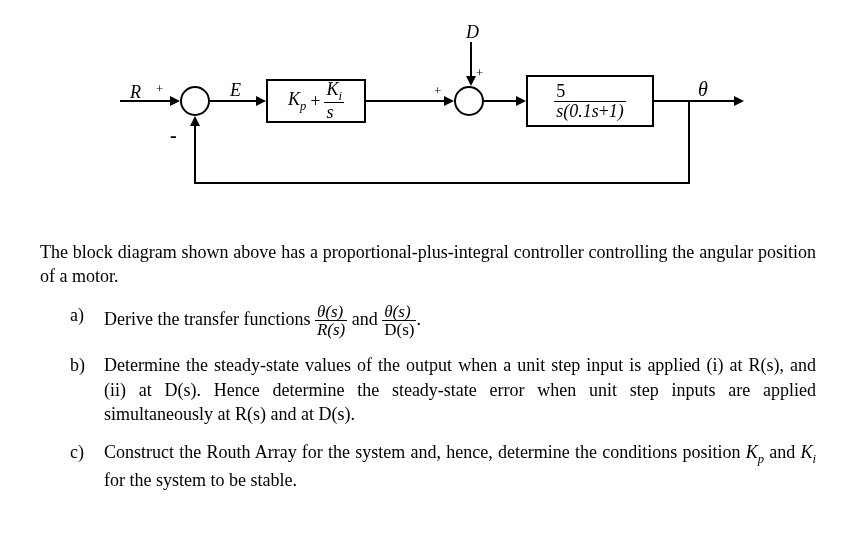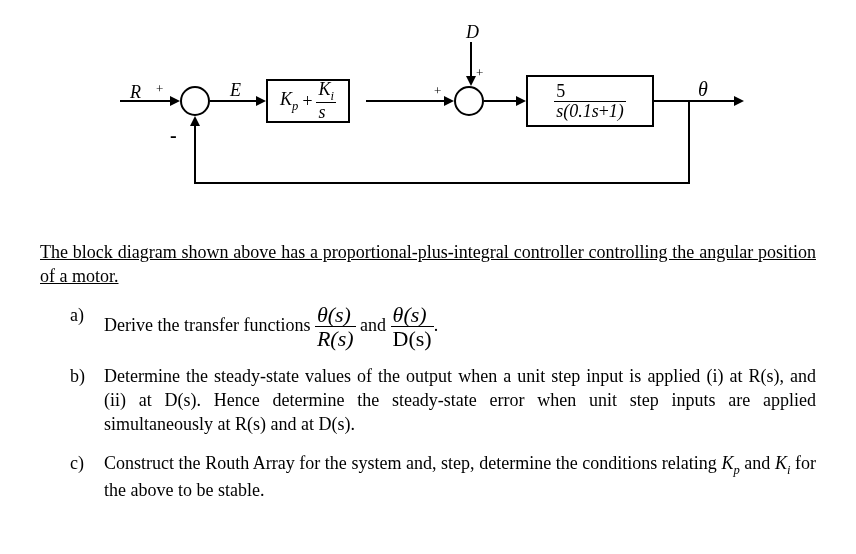--- a/index.html
+++ b/index.html
@@ -59,30 +59,30 @@
       border-top: 10px solid #000;
       border-left: 5px solid transparent;
       border-right: 5px solid transparent;
     }
     .arrowhead-u {
       width: 0; height: 0;
       border-bottom: 10px solid #000;
       border-left: 5px solid transparent;
       border-right: 5px solid transparent;
     }
-    .body-text { text-align: justify; margin-bottom: 14px; text-decoration: underline; }
+    .body-text { text-align: justify; margin-bottom: 14px; }
     .question {
       display: flex;
       gap: 12px;
       margin-bottom: 14px;
       padding-left: 30px;
     }
     .q-label { flex: 0 0 22px; }
     .q-body { flex: 1; text-align: justify; }
-    .inline-frac .frac { font-size: 22px; }
+    .inline-frac .frac { font-size: 17px; }
   </style>
 </head>
 <body>
 
 <div class="diagram">
 
   <div class="abs lbl" style="left:378px; top:0;">D</div>
 
   <div class="abs arrow-vert" style="left:382px; top:22px; height:36px;"></div>
   <div class="abs arrowhead-d" style="left:378px; top:56px;"></div>
@@ -92,21 +92,21 @@
   <div class="abs arrow-line" style="left:32px; top:80px; width:52px;"></div>
   <div class="abs arrowhead-r" style="left:82px; top:76px;"></div>
   <div class="abs small" style="left:68px; top:60px;">+</div>
 
   <div class="abs sumnode" style="left:92px; top:66px;"></div>
 
   <div class="abs arrow-line" style="left:122px; top:80px; width:48px;"></div>
   <div class="abs arrowhead-r" style="left:168px; top:76px;"></div>
   <div class="abs lbl" style="left:142px; top:58px;">E</div>
 
-  <div class="abs box" style="left:178px; top:59px; width:84px; height:44px;">
+  <div class="abs box" style="left:178px; top:59px; width:100px; height:44px;">
     <div style="font-style:italic; display:flex; align-items:center; gap:3px;">
       <span><span>K</span><span class="sub">p</span></span>
       <span>+</span>
       <span class="frac">
         <span class="num"><span>K</span><span class="sub">i</span></span>
         <span class="den">s</span>
       </span>
     </div>
   </div>
 
@@ -160,15 +160,15 @@
 </div>
 
 <div class="question">
   <div class="q-label">b)</div>
   <div class="q-body">Determine the steady-state values of the output when a unit step input is applied (i) at R(s), and (ii) at D(s). Hence determine the steady-state error when unit step inputs are applied simultaneously at R(s) and at D(s).</div>
 </div>
 
 <div class="question">
   <div class="q-label">c)</div>
   <div class="q-body">
-    <span>Construct the Routh Array for the system and, step, determine the conditions relating </span><i><span>K</span><span class="sub">p</span></i><span> and </span><i><span>K</span><span class="sub">i</span></i><span> for the above to be stable.</span>
+    <span>Construct the Routh Array for the system and, hence, determine the conditions position </span><i><span>K</span><span class="sub">p</span></i><span> and </span><i><span>K</span><span class="sub">i</span></i><span> for the system to be stable.</span>
   </div>
 </div>
 
 </body></html>

